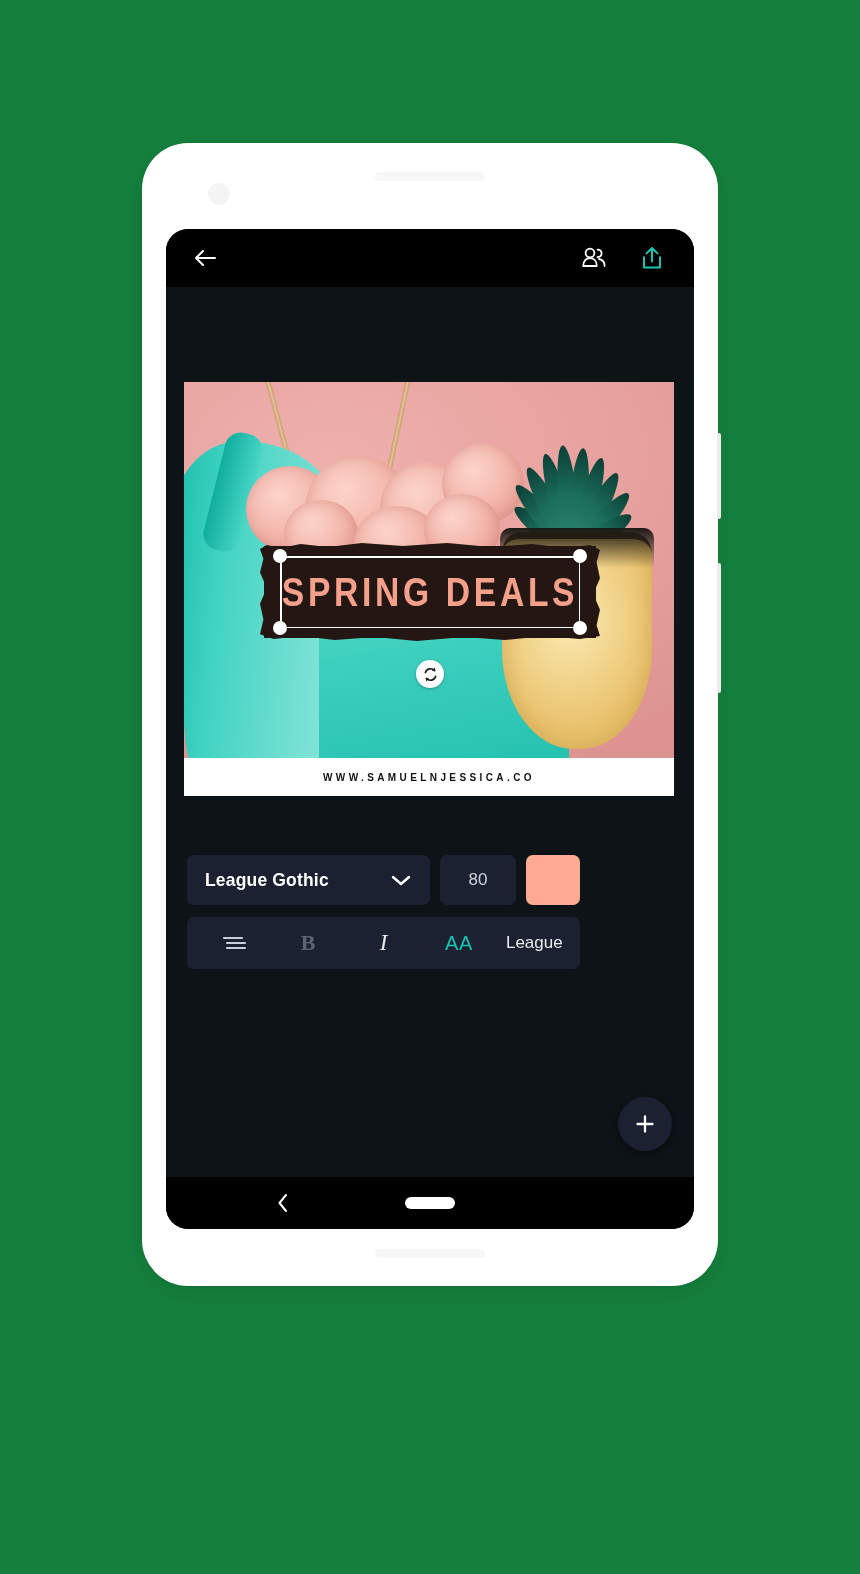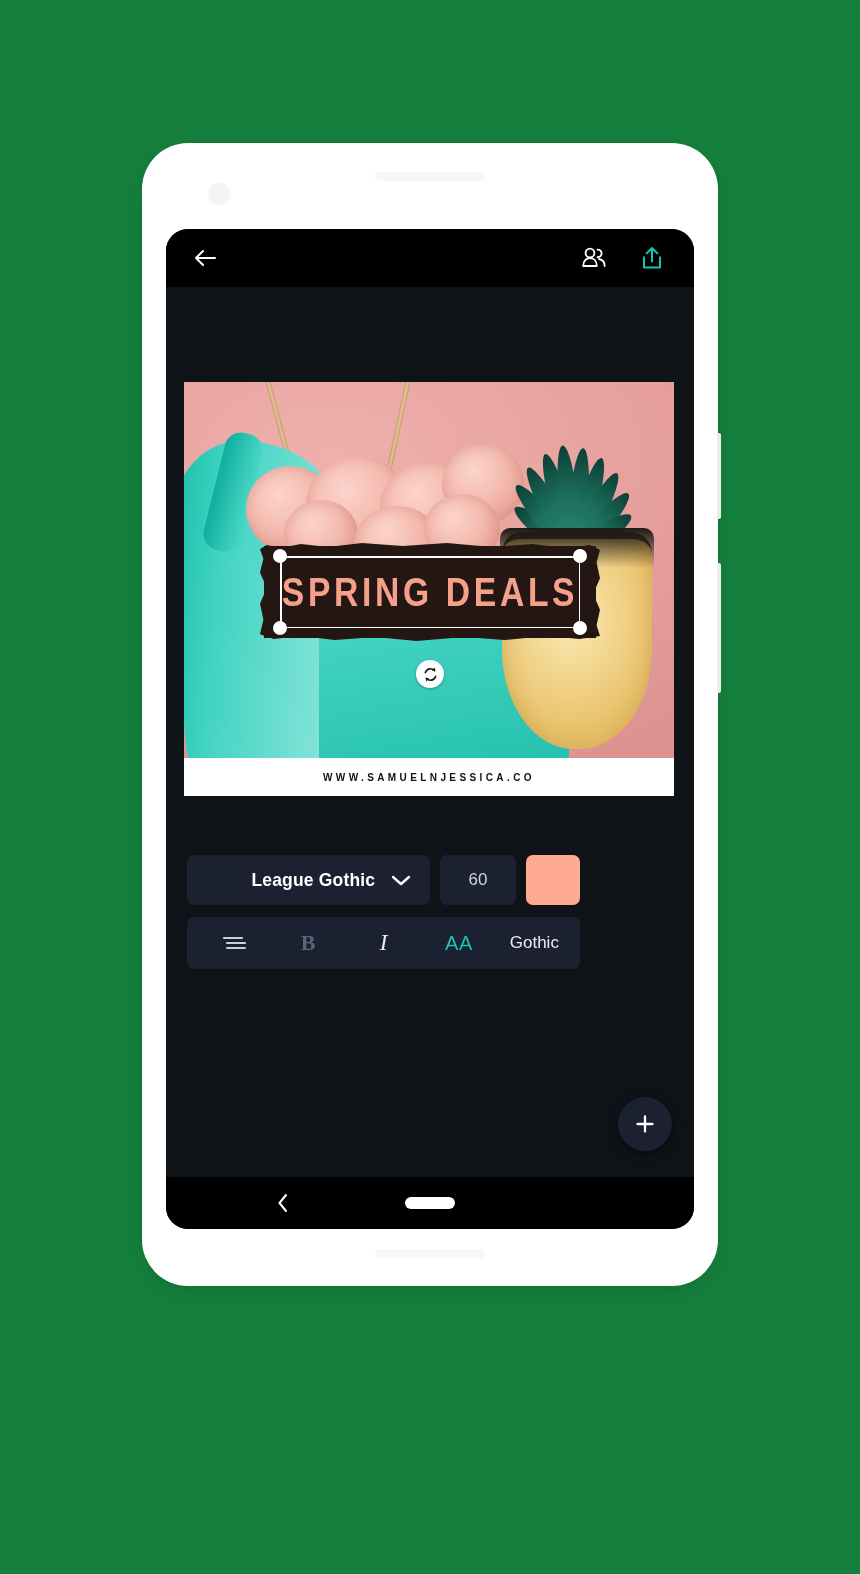--- a/index.html
+++ b/index.html
@@ -323,21 +323,20 @@
   }
 
   
   #text-controls {
     position: absolute;
     left: 0;
     top: 568px;
     width: 435px;
     padding: 0 21px;
     box-sizing: border-box;
-    text-align: right;
   }
 
   #font-row {
     display: flex;
     align-items: center;
     gap: 10px;
     margin-bottom: 12px;
   }
   #font-family-select {
     flex: 1;
@@ -571,21 +570,21 @@
         <div id="text-controls">
 
           <div id="font-row">
             <div id="font-family-select">
               <span id="font-family-name">League Gothic</span>
               <svg width="22" height="14" viewBox="0 0 22 14">
                 <path d="M3 4 L11 11 L19 4" stroke="#ffffff" stroke-width="2.4" fill="none" stroke-linecap="round" stroke-linejoin="round"></path>
               </svg>
             </div>
 
-            <div id="font-size-field">60</div>
+            <div id="font-size-field">80</div>
 
             <div id="font-color-swatch"></div>
           </div>
 
           <div id="format-toolbar">
             <div class="format-btn">
               <svg width="30" height="20" viewBox="0 0 30 20">
                 <path d="M6 5 H24" stroke="#c9cfda" stroke-width="2.2" stroke-linecap="round"></path>
                 <path d="M9 10 H27" stroke="#c9cfda" stroke-width="2.2" stroke-linecap="round"></path>
                 <path d="M9 15 H27" stroke="#c9cfda" stroke-width="2.2" stroke-linecap="round"></path>
@@ -594,21 +593,21 @@
             <div class="format-btn">
               <span id="bold-label">B</span>
             </div>
             <div class="format-btn">
               <span id="italic-label">I</span>
             </div>
             <div class="format-btn">
               <span id="case-label">AA</span>
             </div>
             <div class="format-btn">
-              <span id="spacing-label">Gothic</span>
+              <span id="spacing-label">League</span>
             </div>
           </div>
         </div>
 
         <div id="add-fab">
           <svg width="24" height="24" viewBox="0 0 24 24">
             <path d="M12 4.5 V19.5 M4.5 12 H19.5" stroke="#ffffff" stroke-width="2.3" stroke-linecap="round"></path>
           </svg>
         </div>
       </div>

